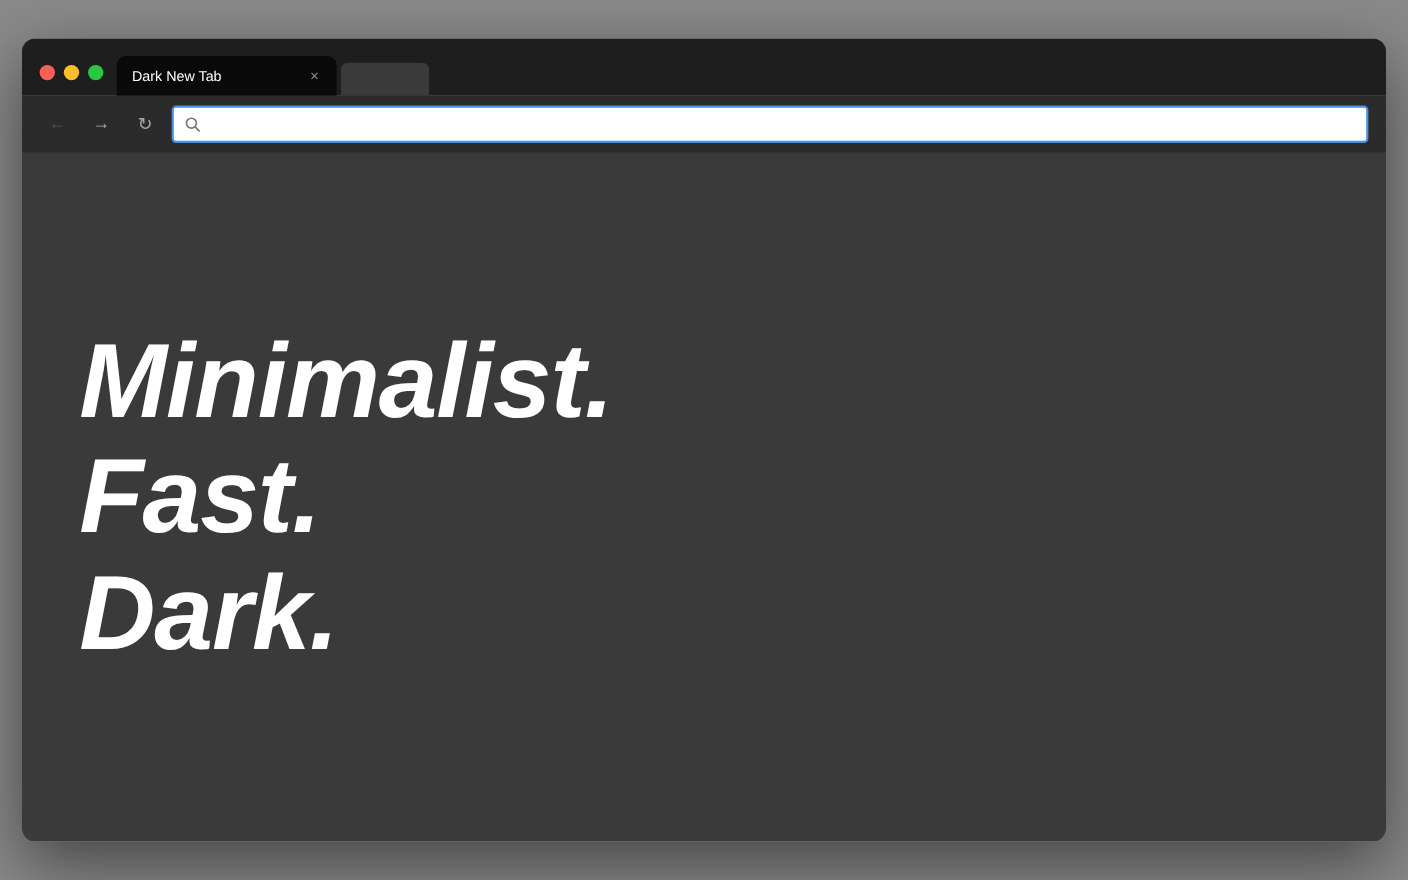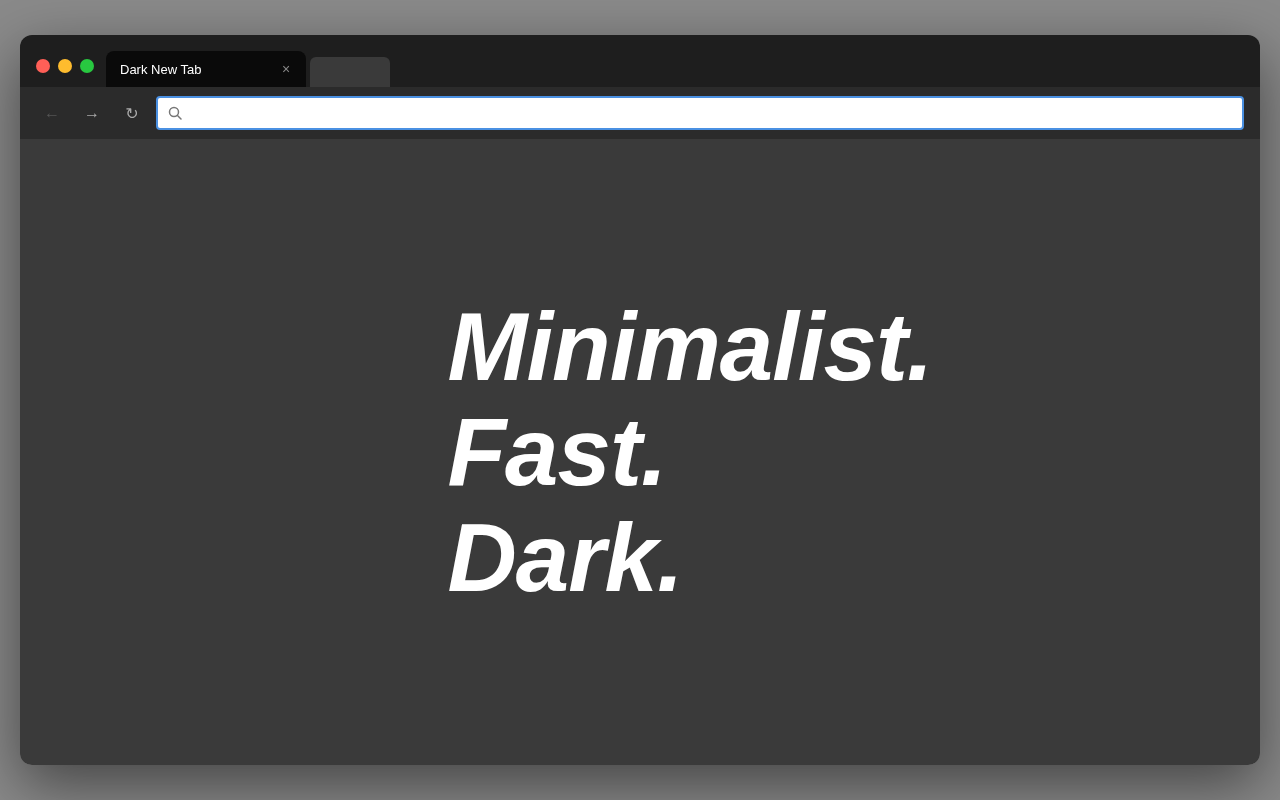--- a/index.html
+++ b/index.html
@@ -168,22 +168,22 @@
       color: #000;
       font-family: inherit;
     }
 
     
     .page-content {
       background: #3a3a3a;
       flex: 1;
       display: flex;
       align-items: center;
-      justify-content: center;
-      padding: 0 0 0 100px;
+      justify-content: flex-start;
+      padding: 0 0 0 52px;
     }
 
     .hero-text {
       color: #ffffff;
       font-weight: 900;
       font-style: italic;
       line-height: 1.1;
     }
 
     .hero-text .line {

